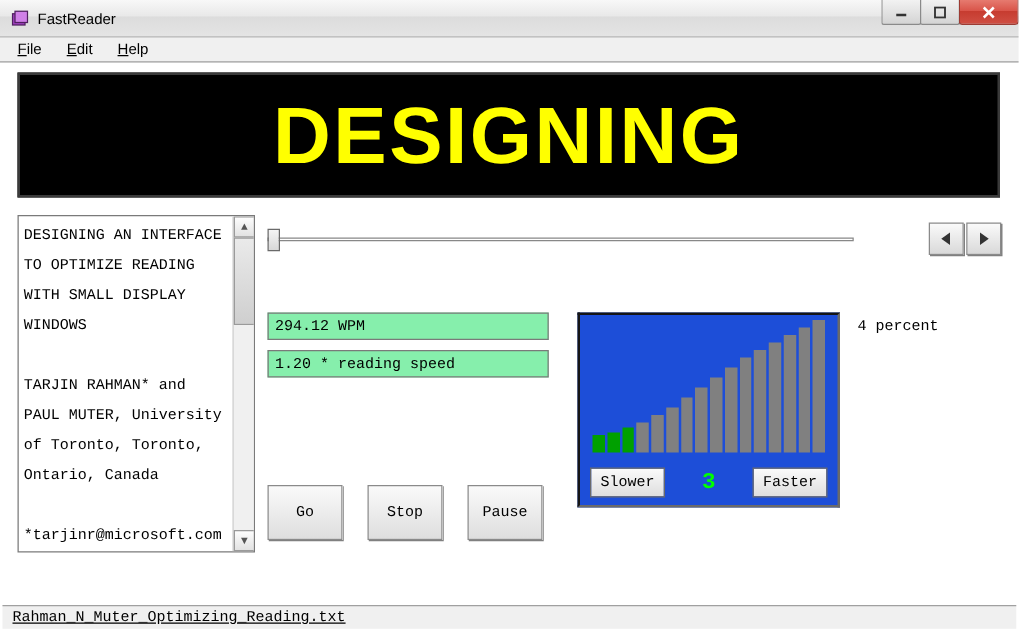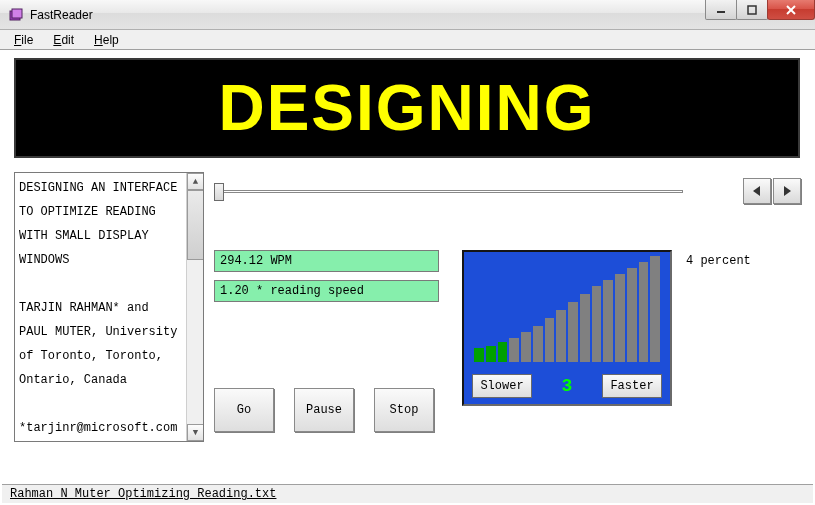--- a/index.html
+++ b/index.html
@@ -55,21 +55,20 @@
     border-radius: 0 0 3px 3px;
   }
   .winbtn.min { margin-left: 0; }
   .winbtn svg { display:block; }
   
   .menubar {
     height: 20px;
     background: #f0f0f0;
     border-bottom: 1px solid #a0a0a0;
     display: flex;
-    align-items: center;
     padding-left: 6px;
     gap: 4px;
   }
   .menuitem {
     padding: 2px 8px;
     color: #000;
     cursor: default;
   }
   .menuitem:first-letter { text-decoration: underline; }
   
@@ -339,22 +338,22 @@
           </div>
         </div>
       </div>
 
       <div class="midrow">
         <div class="stats">
           <div class="statfield">294.12 WPM</div>
           <div class="statfield">1.20 * reading speed</div>
           <div class="ctrl-buttons">
             <div class="btn">Go</div>
+            <div class="btn">Stop</div>
             <div class="btn">Pause</div>
-            <div class="btn">Stop</div>
           </div>
         </div>
 
         <div class="speed-group">
           <div class="speed-panel">
             <div class="bars" id="bars">
                 <div class="bar active" style="height: 14px;"></div>
                 <div class="bar active" style="height: 16px;"></div>
                 <div class="bar active" style="height: 20px;"></div>
                 <div class="bar" style="height: 24px;"></div>

